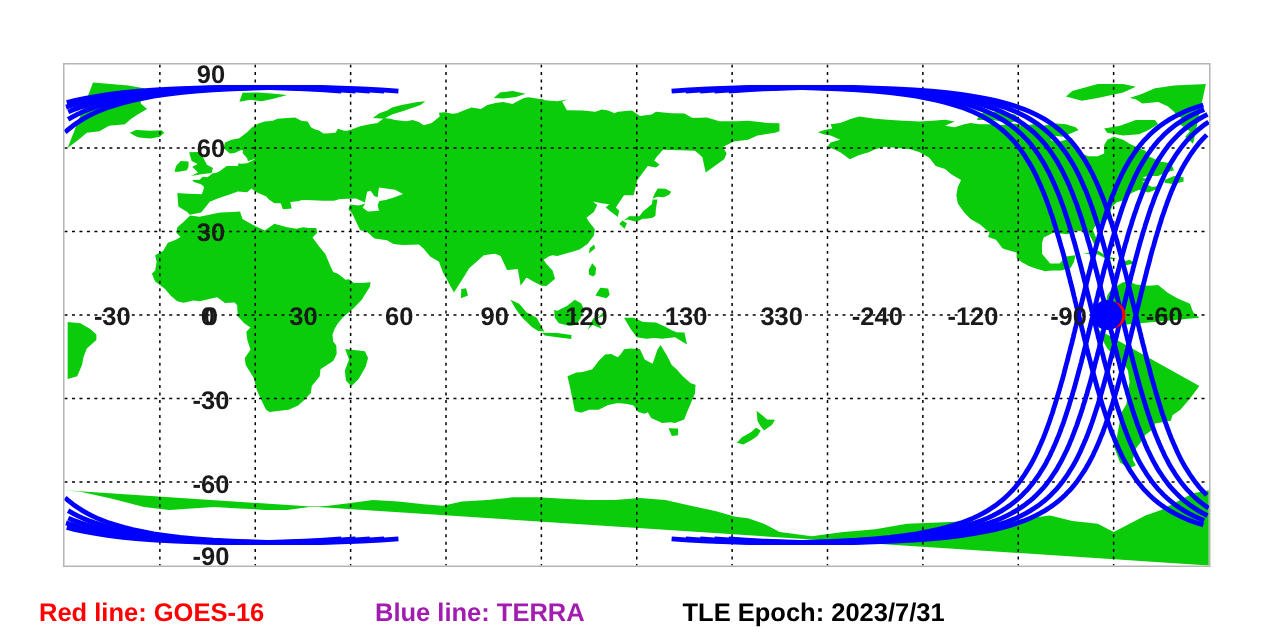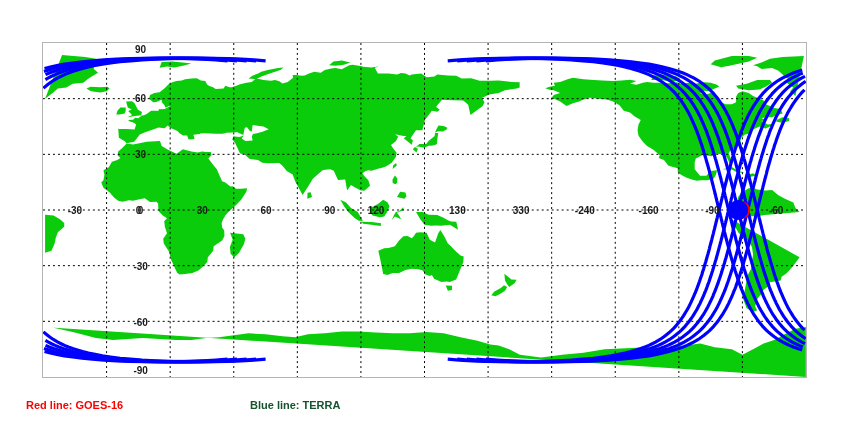--- a/index.html
+++ b/index.html
@@ -38,48 +38,48 @@
     left: 0; top: 0;
     width: 100%;
     height: 100%;
     display: block;
   }
 
   
   .tick {
     position: absolute;
     font-family: "Liberation Sans", sans-serif;
-    font-size: 10px;
+    font-size: 17px;
     font-weight: bold;
     color: #1a1a1a;
     white-space: nowrap;
     line-height: 1;
   }
   .tick-lat { transform: translate(-50%, -50%); }
   .tick-lon { transform: translate(-50%, -50%); }
 
   
   #legend {
     position: absolute;
     left: 0;
     top: 395px;
     width: 850px;
     height: 30px;
   }
   .legend-item {
     position: absolute;
     font-family: "Liberation Sans", sans-serif;
-    font-size: 11px;
+    font-size: 17px;
     font-weight: bold;
     white-space: nowrap;
     line-height: 1;
     top: 5px;
   }
   #legend-red   { left: 26px;  color: #ff0000; }
-  #legend-blue  { left: 250px; color: #14532d; }
+  #legend-blue  { left: 250px; color: #a21caf; }
   #legend-epoch { left: 455px; color: #000000; }
 </style>
 </head>
 <body>
 
 <div id="page">
 
   <div id="plot">
 
     <svg class="layer" viewBox="0 0 765 336" preserveAspectRatio="none">
@@ -184,29 +184,30 @@
         <span class="tick tick-lat" style="left: 97.625px; top: 224px;">-30</span>
         <span class="tick tick-lat" style="left: 97.625px; top: 280px;">-60</span>
         <span class="tick tick-lat" style="left: 97.625px; top: 328px;">-90</span>
       </div>
     <div id="lon-labels">
         <span class="tick tick-lon" style="left: 31.875px; top: 168px;">-30</span>
         <span class="tick tick-lon" style="left: 95.625px; top: 168px;">0</span>
         <span class="tick tick-lon" style="left: 159.375px; top: 168px;">30</span>
         <span class="tick tick-lon" style="left: 223.125px; top: 168px;">60</span>
         <span class="tick tick-lon" style="left: 286.875px; top: 168px;">90</span>
-        <span class="tick tick-lon" style="left: 333px; top: 168px;">120</span>
+        <span class="tick tick-lon" style="left: 348px; top: 168px;">120</span>
         <span class="tick tick-lon" style="left: 414.375px; top: 168px;">130</span>
         <span class="tick tick-lon" style="left: 478.125px; top: 168px;">330</span>
         <span class="tick tick-lon" style="left: 541.875px; top: 168px;">-240</span>
-        <span class="tick tick-lon" style="left: 605.625px; top: 168px;">-160</span>
+        <span class="tick tick-lon" style="left: 605.625px; top: 168px;">-120</span>
         <span class="tick tick-lon" style="left: 669.375px; top: 168px;">-90</span>
         <span class="tick tick-lon" style="left: 733.125px; top: 168px;">-60</span>
       </div>
 
   </div>
 
   <div id="legend">
     <span class="legend-item" id="legend-red">Red line: GOES-16</span>
     <span class="legend-item" id="legend-blue">Blue line: TERRA</span>
+    <span class="legend-item" id="legend-epoch">TLE Epoch: 2023/7/31</span>
   </div>
 
 </div>
 
 </body></html>

